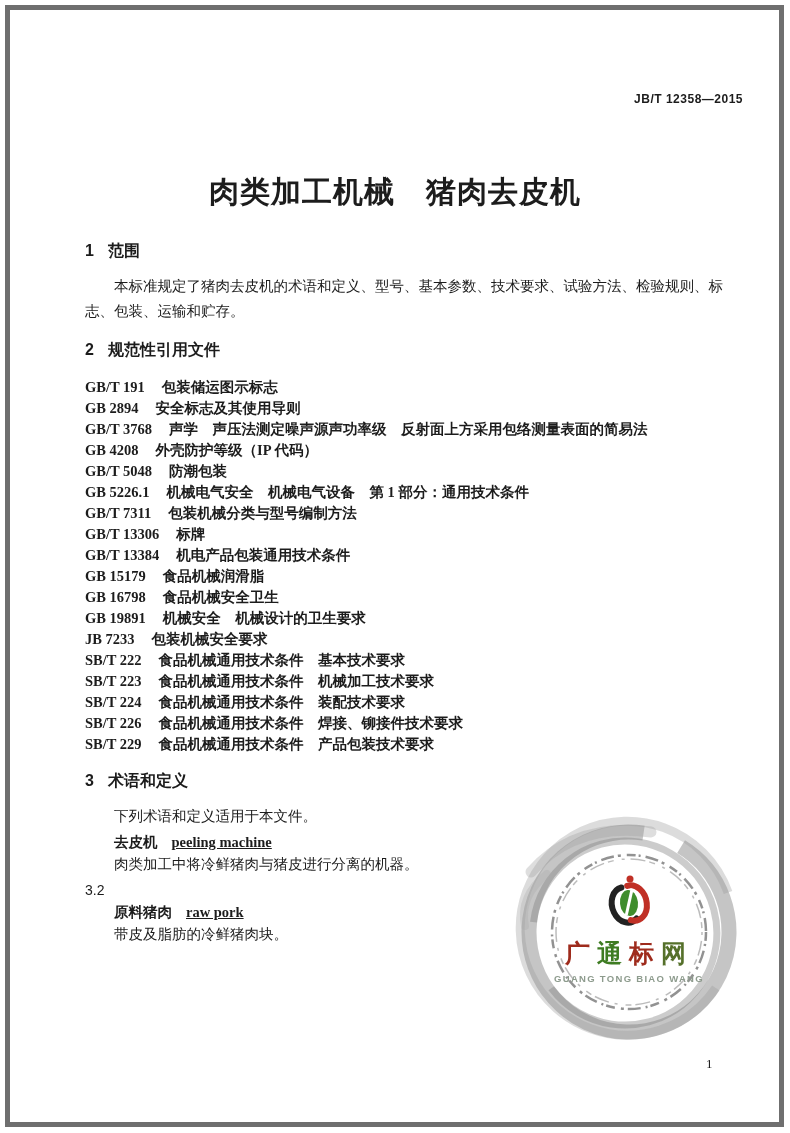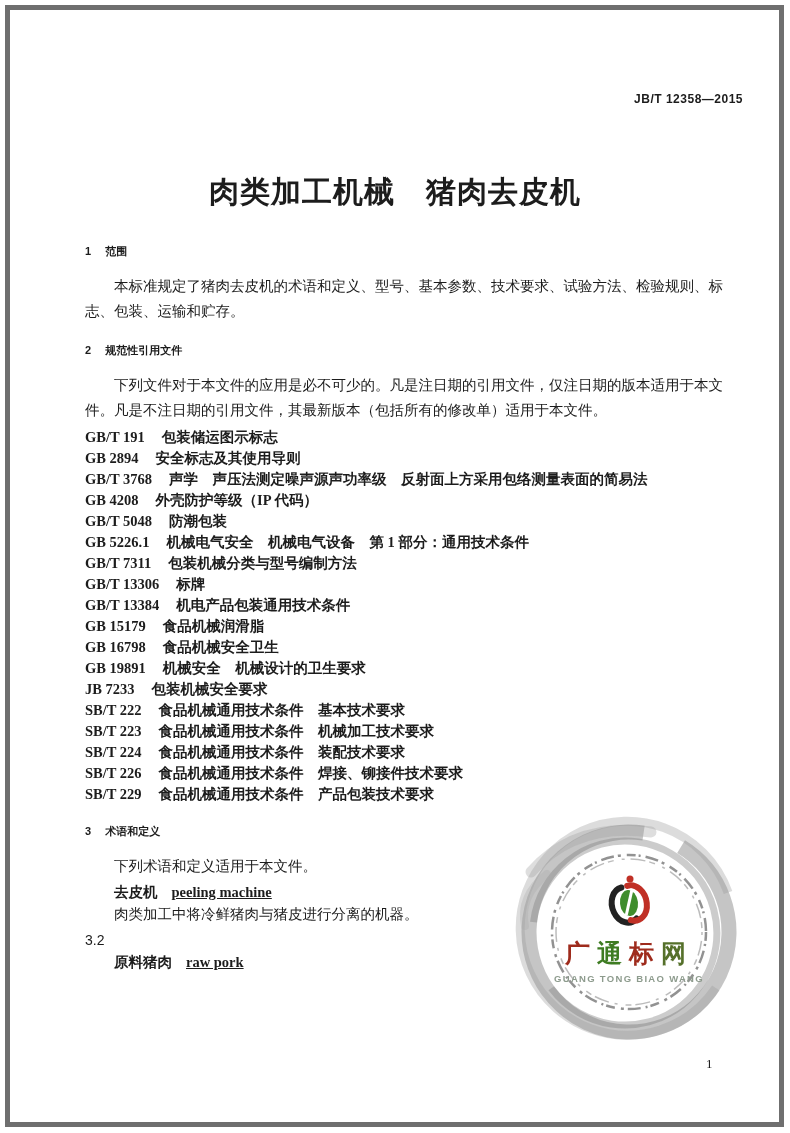--- a/index.html
+++ b/index.html
@@ -38,21 +38,21 @@
   .main-col {
     position: absolute;
     left: 85px; top: 243px;
     width: 646px;
     font-size: 14.5px;
     line-height: 25px;
   }
   .sec-head {
     font-family: "Liberation Sans", sans-serif;
     font-weight: bold;
-    font-size: 11px;
+    font-size: 16px;
     line-height: 16px;
     margin: 0 0 15px 0;
   }
   .sec-head .sec-num { margin-right: 14px; }
   .body-para {
     margin: 0;
     text-indent: 2em;
   }
   .gap-after-s1 { height: 18px; }
   .gap-after-intro2 { height: 4px; }
@@ -94,21 +94,20 @@
 
   <div class="sec-head">
     <span class="sec-num">1</span><span>范围</span>
   </div>
   <p class="body-para">本标准规定了猪肉去皮机的术语和定义、型号、基本参数、技术要求、试验方法、检验规则、标志、包装、运输和贮存。</p>
   <div class="gap-after-s1"></div>
 
   <div class="sec-head">
     <span class="sec-num">2</span><span>规范性引用文件</span>
   </div>
-  <p class="body-para">下列文件对于本文件的应用是必不可少的。凡是注日期的引用文件，仅注日期的版本适用于本文件。凡是不注日期的引用文件，其最新版本（包括所有的修改单）适用于本文件。</p>
   <div class="gap-after-intro2"></div>
 
   <div class="ref-list">
 
       <div class="ref-row">
         <span class="ref-code">GB/T 191</span><span class="ref-title">包装储运图示标志</span>
       </div>
 
       <div class="ref-row">
         <span class="ref-code">GB 2894</span><span class="ref-title">安全标志及其使用导则</span>
@@ -191,20 +190,21 @@
           <span class="term-zh">去皮机</span><span class="term-en">peeling machine</span>
         </div>
         <div class="term-def">肉类加工中将冷鲜猪肉与猪皮进行分离的机器。</div>
       </div>
 
       <div class="term-block">
         <div class="term-num">3.2</div>
         <div class="term-line">
           <span class="term-zh">原料猪肉</span><span class="term-en">raw pork</span>
         </div>
+        <div class="term-def">带皮及脂肪的冷鲜猪肉块。</div>
       </div>
     </div>
 
 </div>
 
 <svg class="watermark" viewBox="0 0 252 252">
 
   <g fill="none">
     <circle cx="126" cy="126" r="100" stroke="#8c8c8c" stroke-width="15" opacity="0.5" stroke-dasharray="520 40" transform="rotate(-20 126 126)"></circle>
     <circle cx="123" cy="129" r="107" stroke="#9a9a9a" stroke-width="9" opacity="0.35" stroke-dasharray="430 100" transform="rotate(110 126 126)"></circle>

